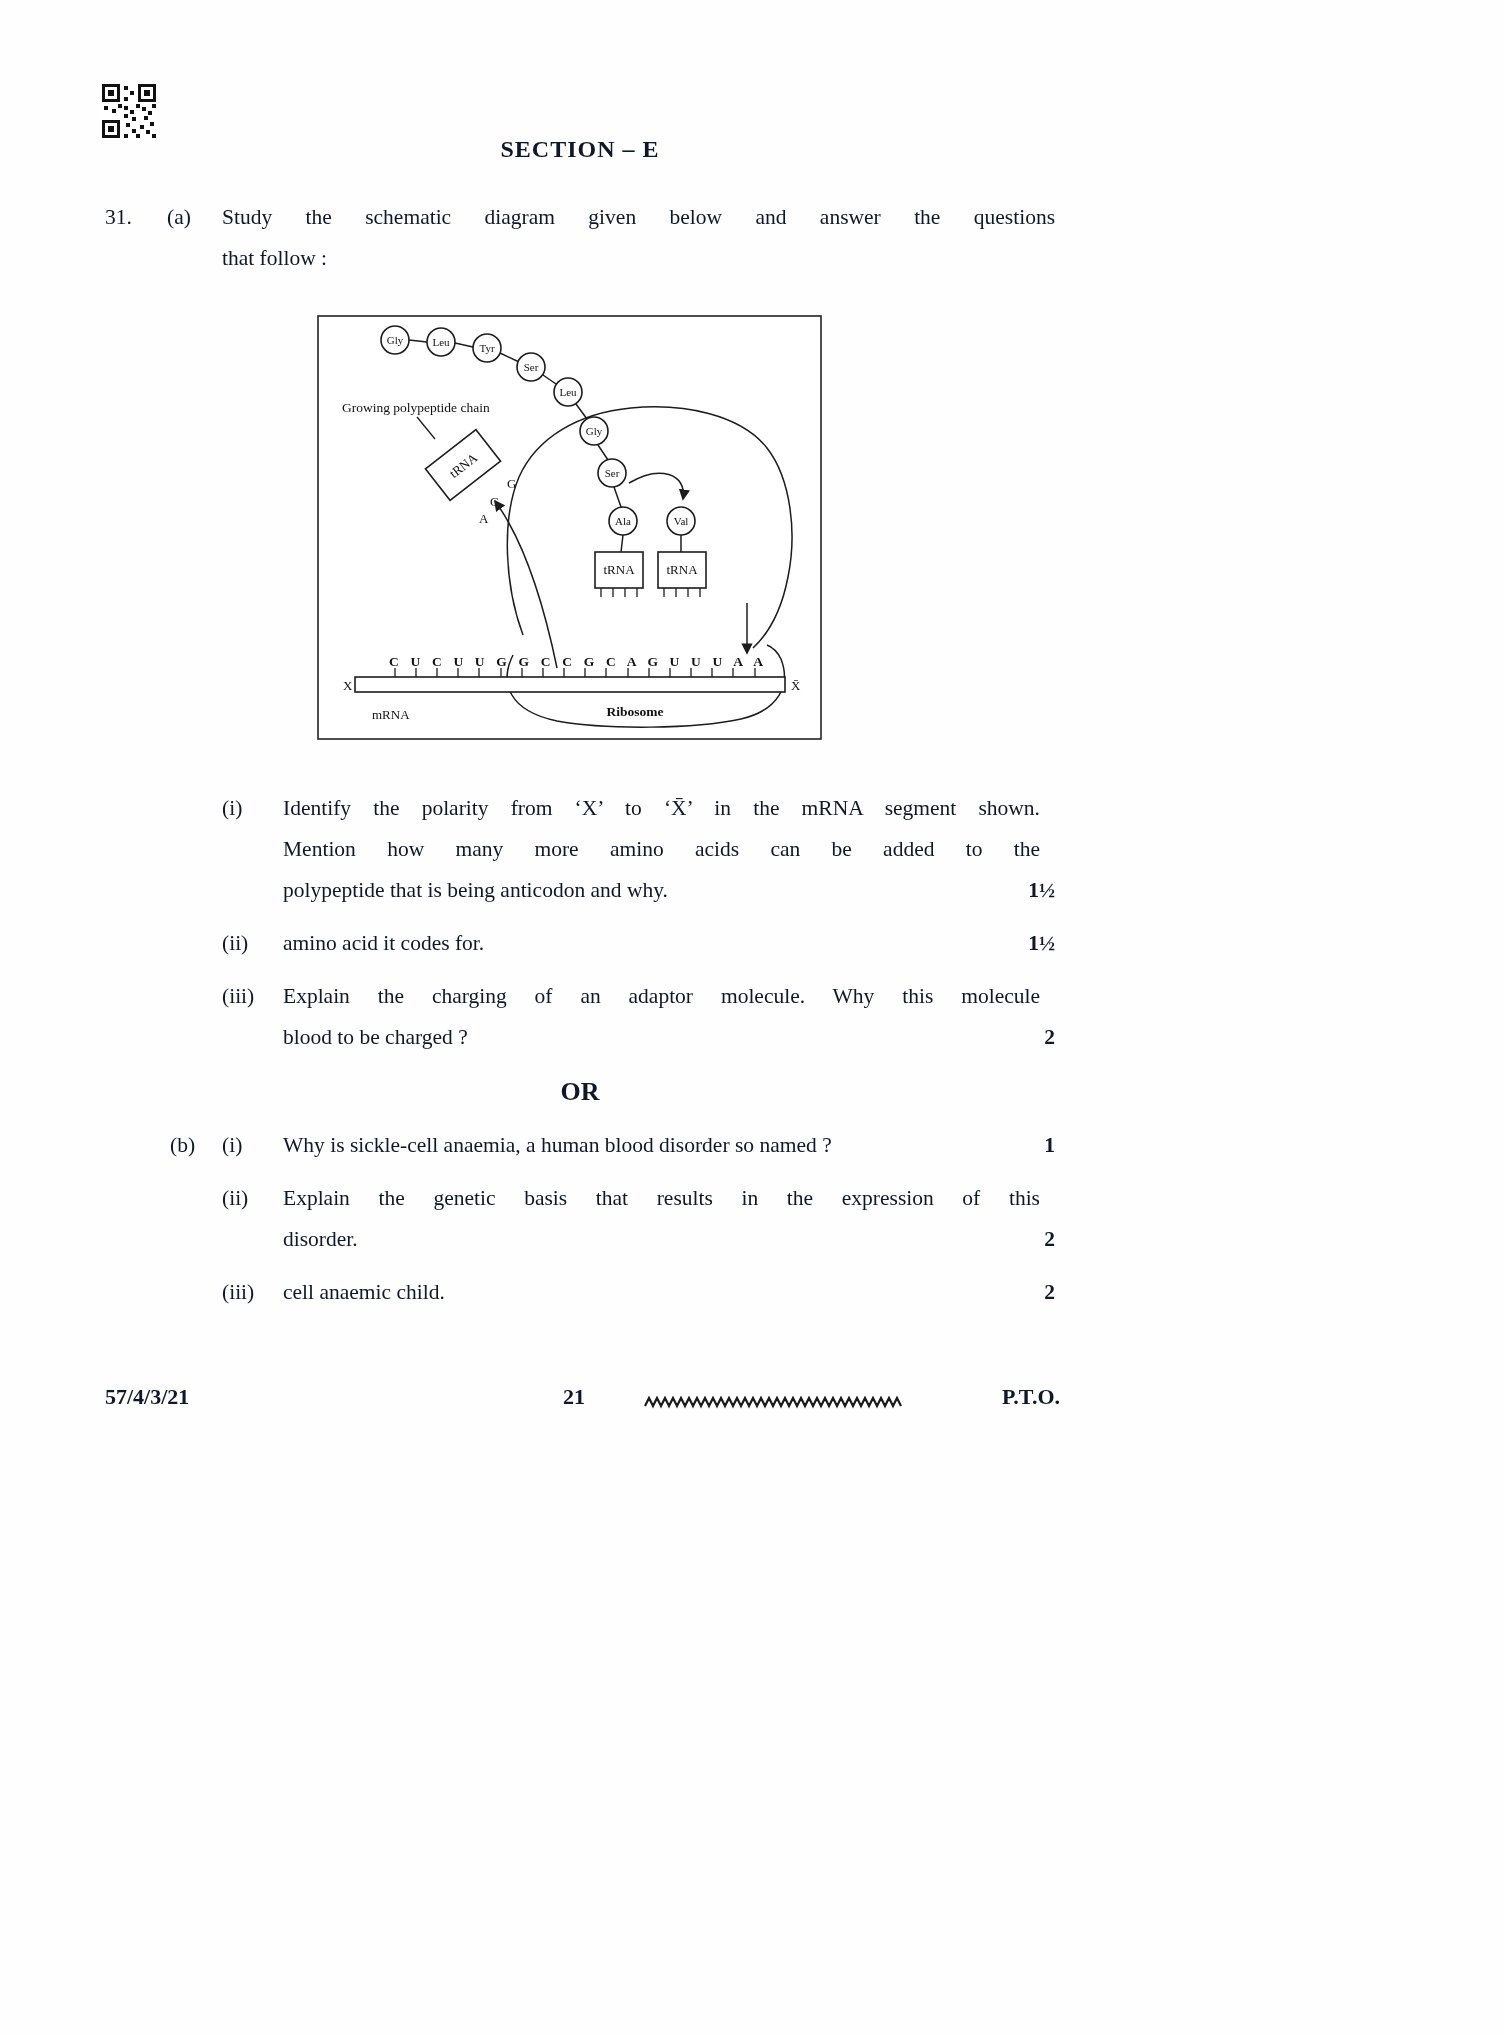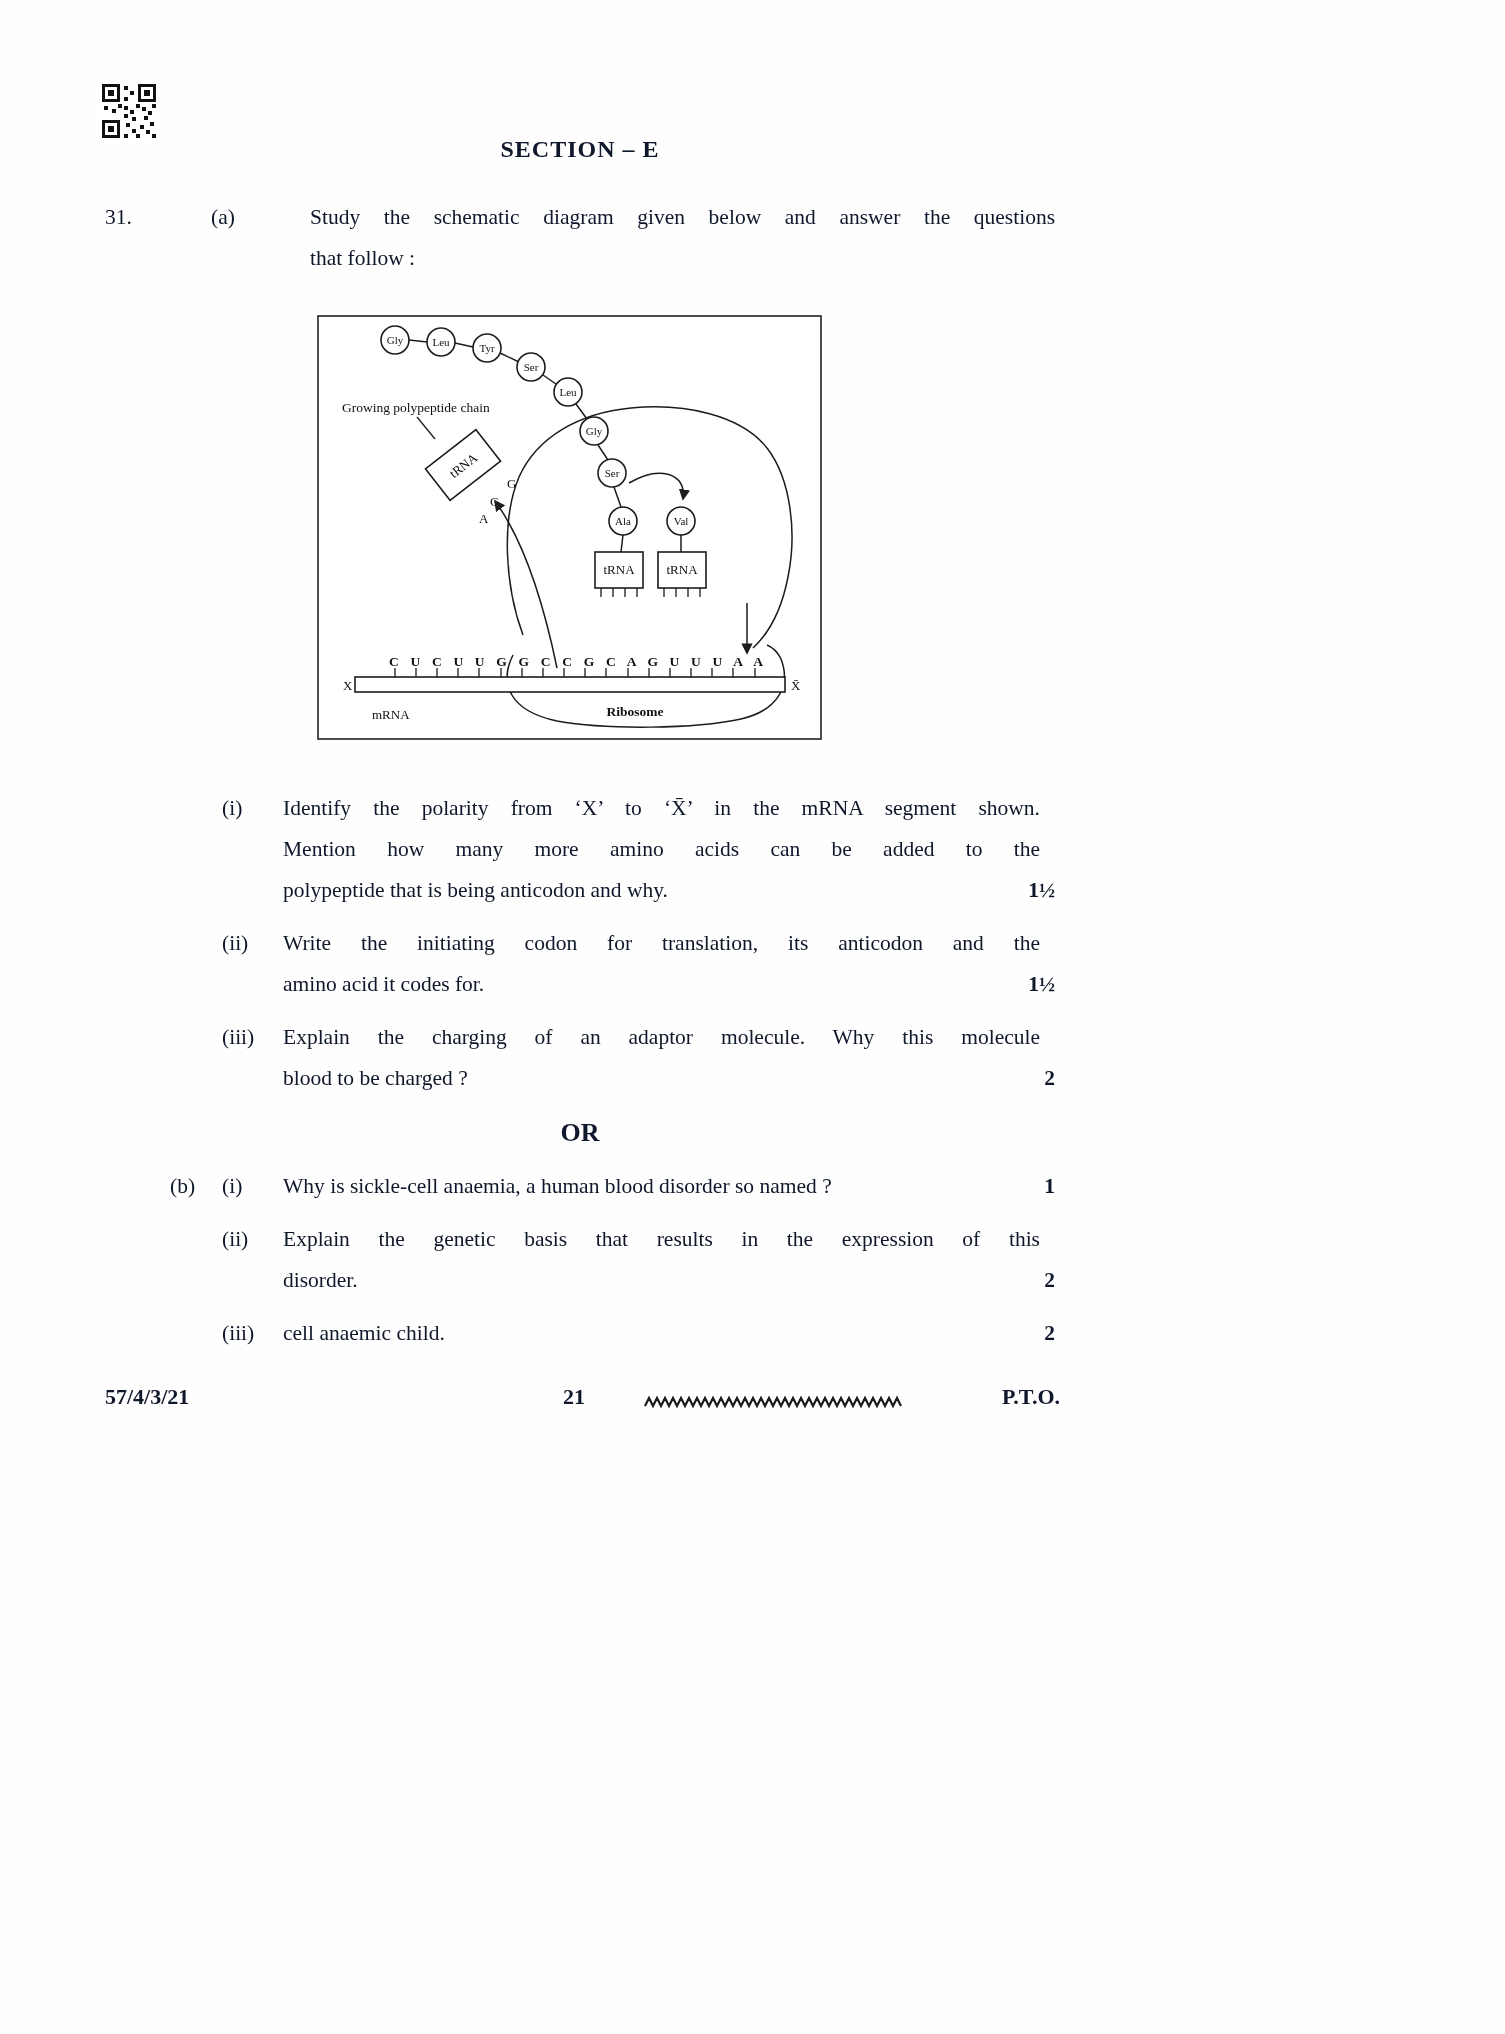--- a/index.html
+++ b/index.html
@@ -19,21 +19,20 @@
     text-align:center;
     font-weight:bold;
     font-size:24px;
     letter-spacing:1px;
   }
   .q-row{
     margin-top:34px;
     display:flex;
     font-size:21.5px;
     line-height:41px;
-    gap:44px;
   }
   .q-num{width:62px;}
   .part-label{width:55px;}
   .q-intro{flex:1;}
   .jline{text-align:justify;text-align-last:justify;}
   .lastline{text-align:left;}
   .diagram-wrap{
     margin-top:36px;
     margin-left:212px;
     width:505px;
@@ -252,21 +251,20 @@
           <div class="jline">Identify the polarity from ‘X’ to ‘X̄’ in the mRNA segment shown.</div>
           <div class="jline">Mention how many more amino acids can be added to the</div>
           <div class="lastline">polypeptide that is being anticodon and why.</div>
         </div>
         <div class="subq-marks">1½</div>
       </div>
 
       <div class="subq">
         <div class="subq-num">(ii)</div>
         <div class="subq-lines">
-          <div class="jline">Write the initiating codon for translation, its anticodon and the</div>
           <div class="lastline">amino acid it codes for.</div>
         </div>
         <div class="subq-marks">1½</div>
       </div>
 
       <div class="subq">
         <div class="subq-num">(iii)</div>
         <div class="subq-lines">
           <div class="jline">Explain the charging of an adaptor molecule. Why this molecule</div>
           <div class="lastline">blood to be charged ?</div>

